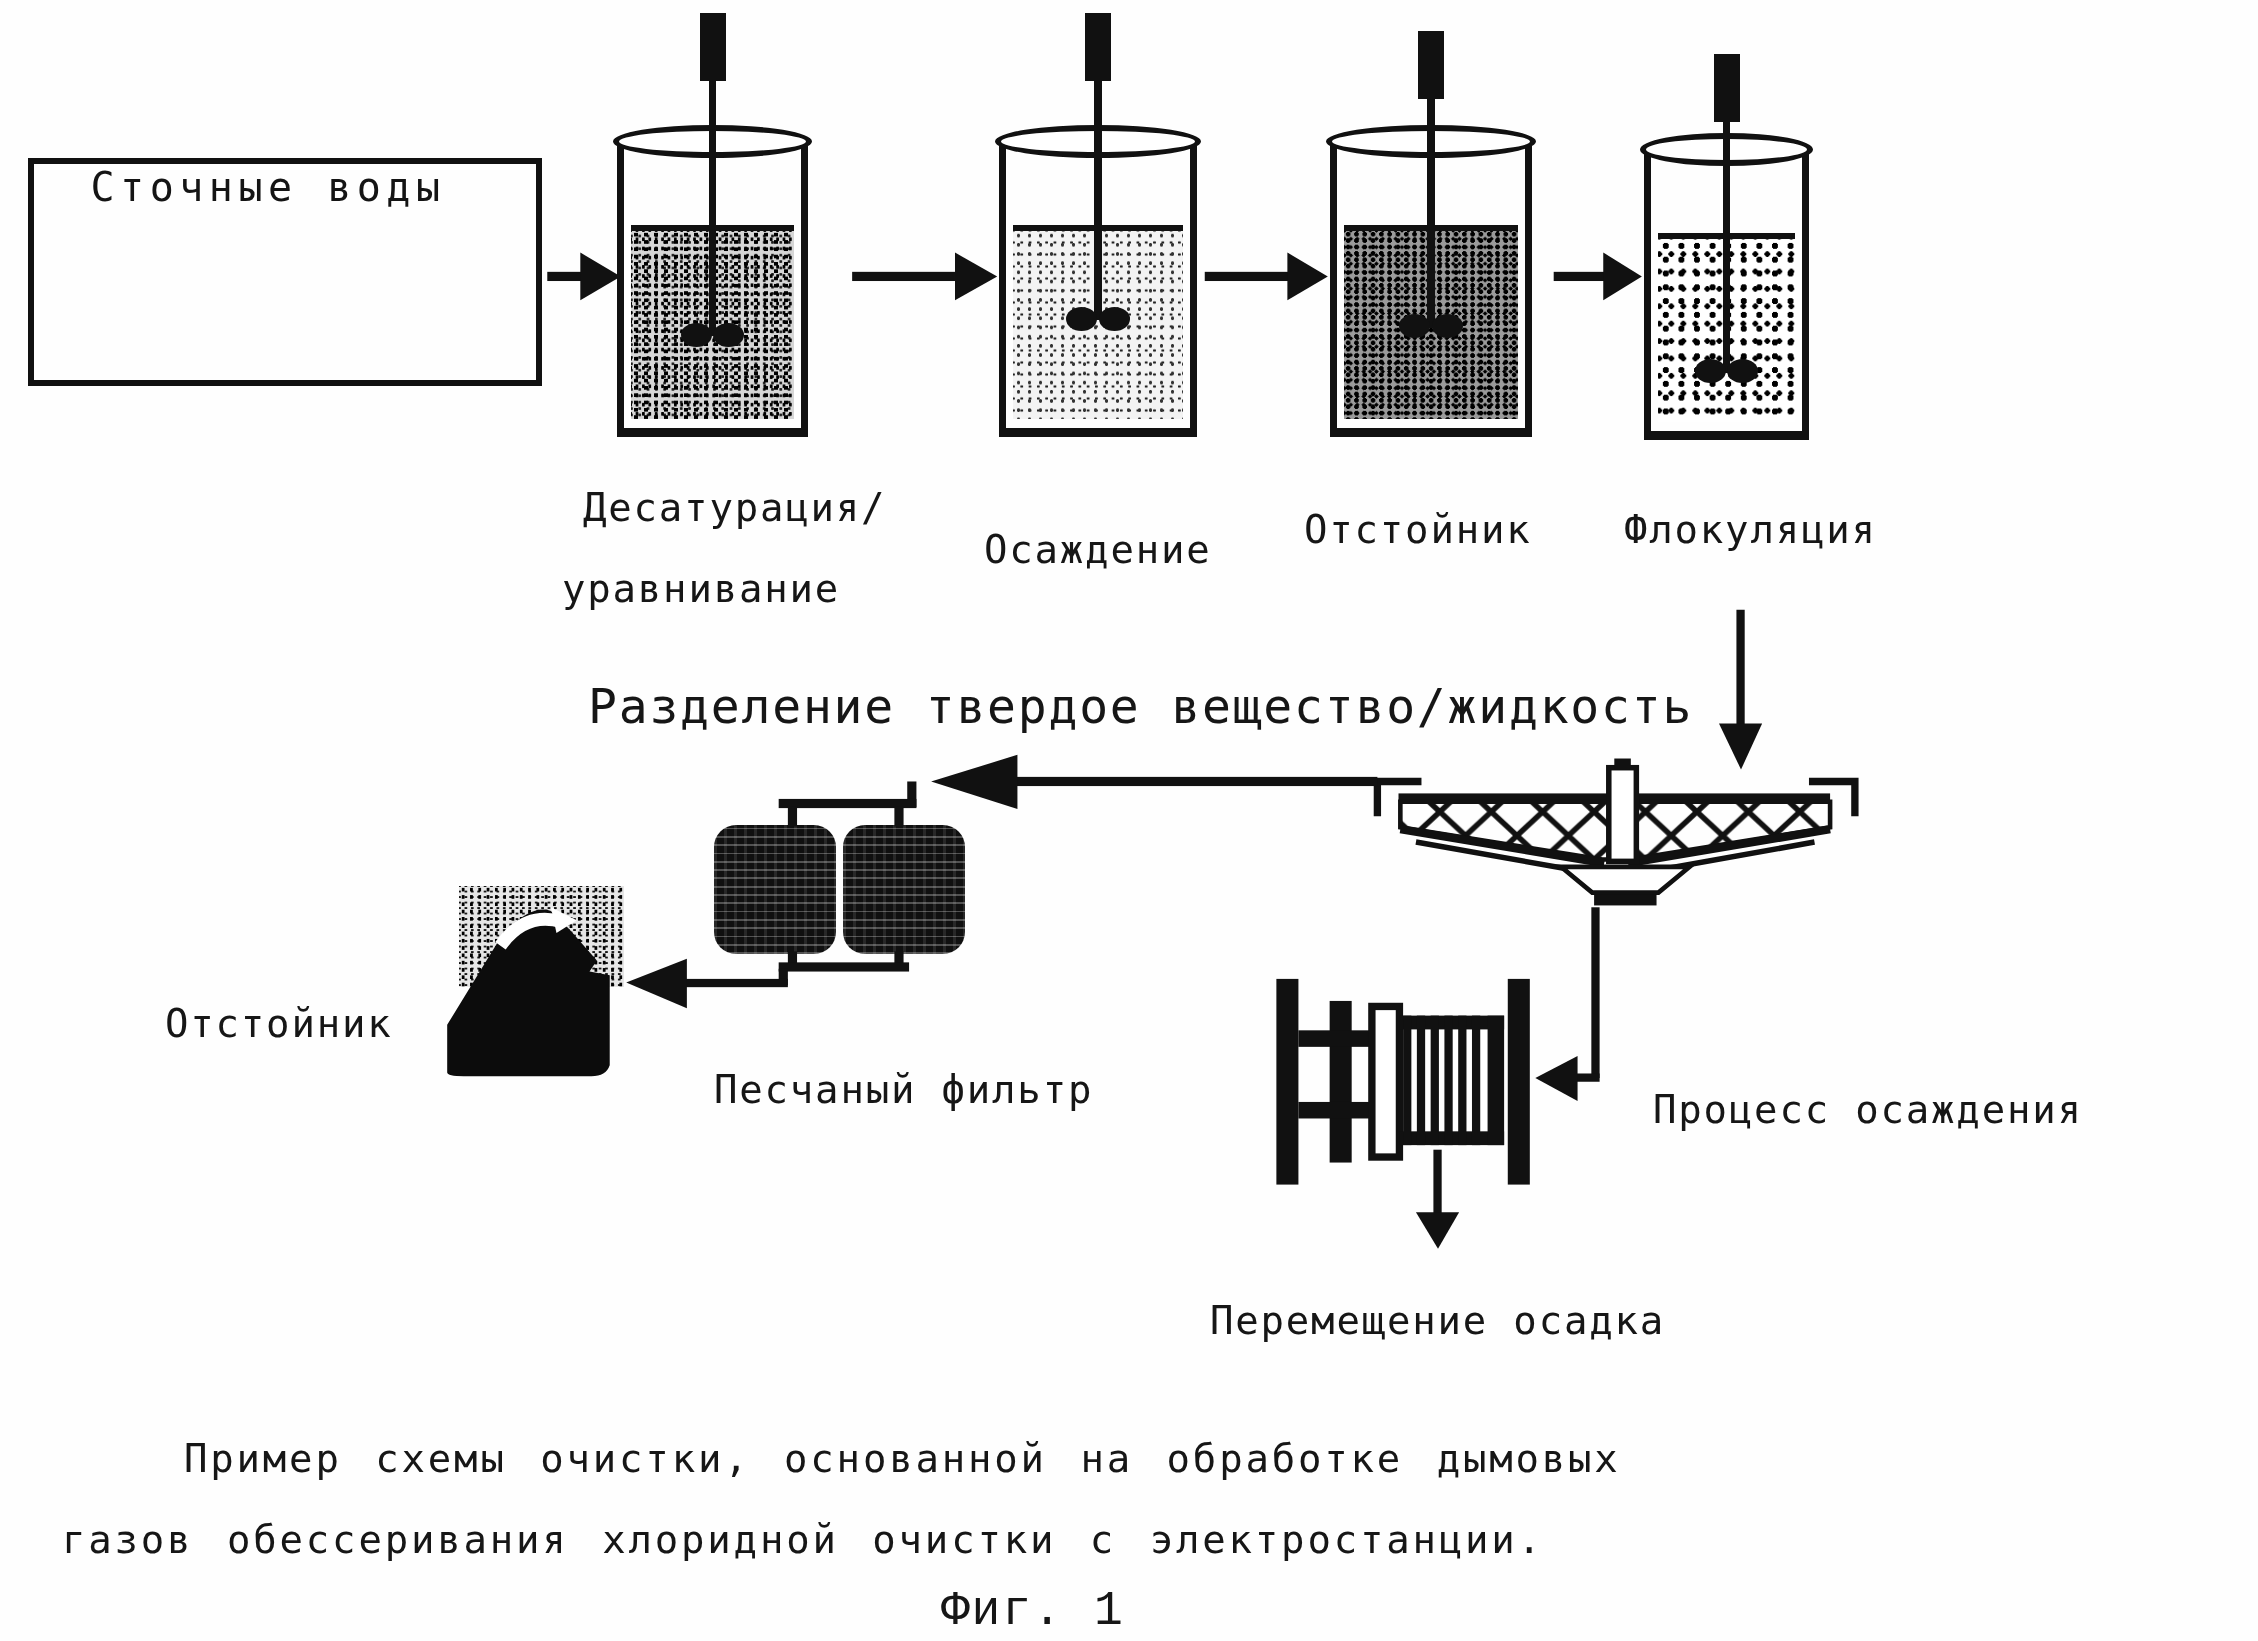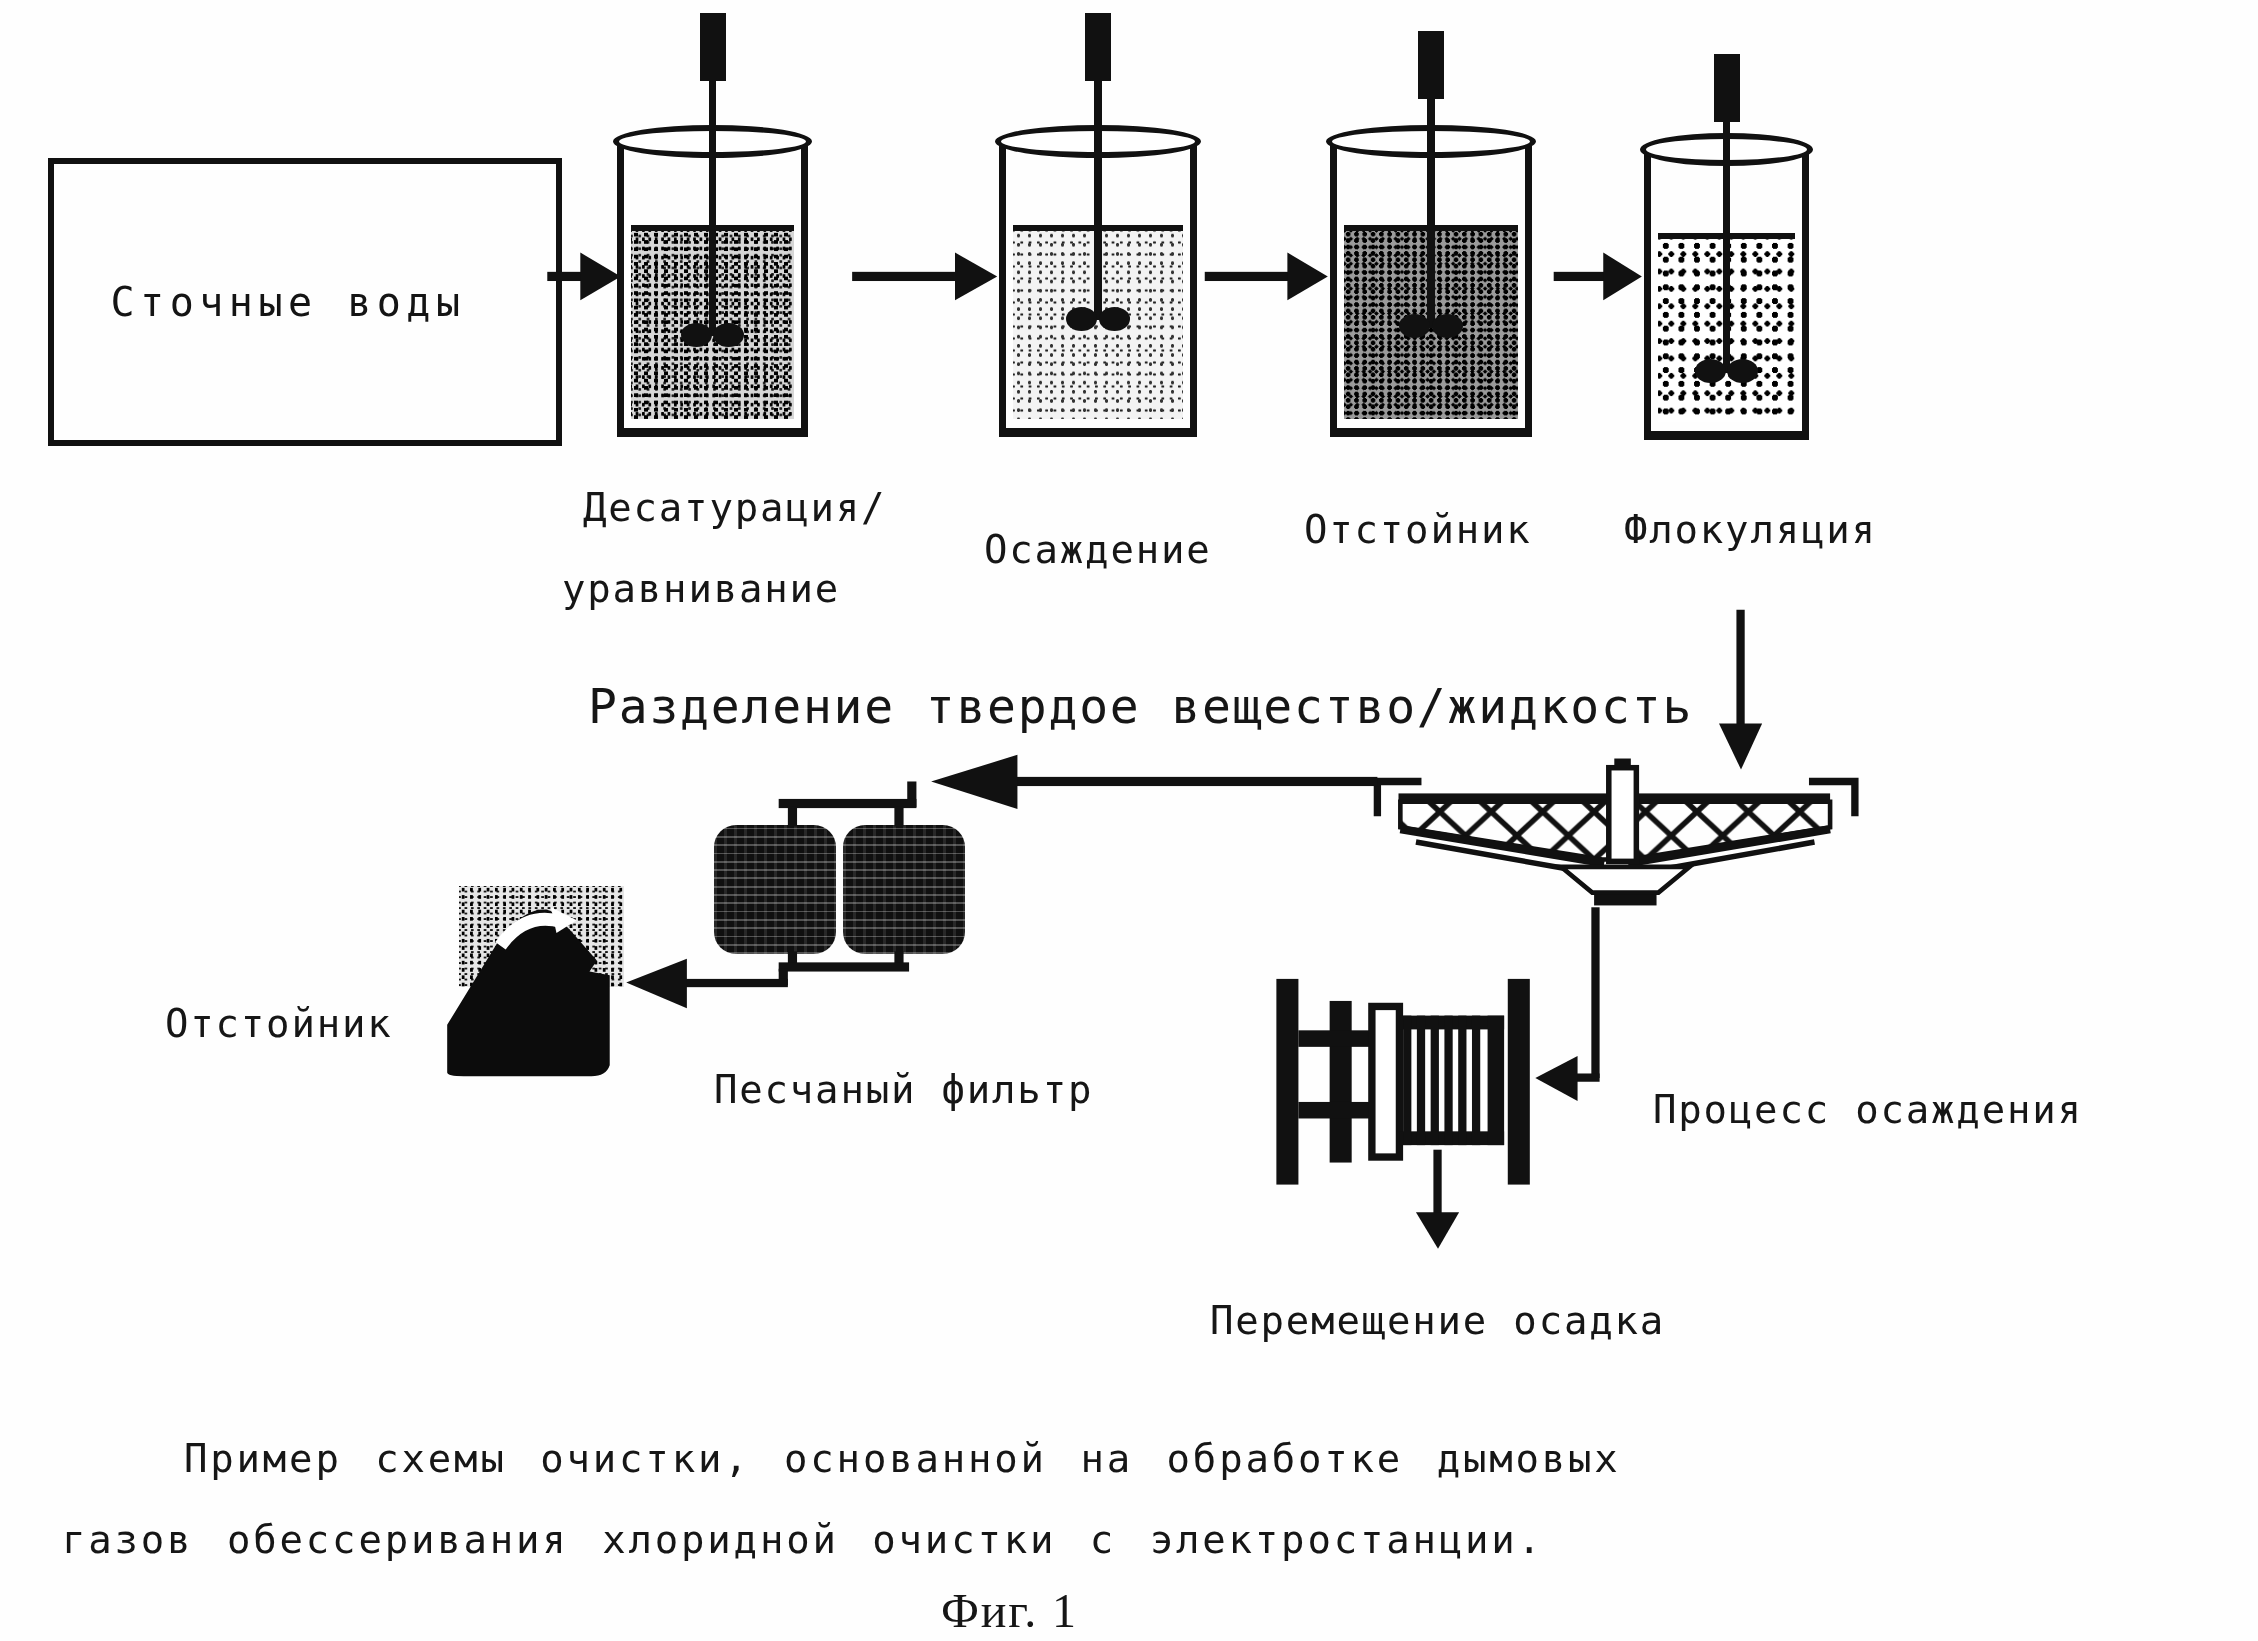--- a/index.html
+++ b/index.html
@@ -1,24 +1,24 @@
 <!DOCTYPE html>
 <html style="font-size:14.7px"><head>
 <meta charset="utf-8">
 <style>
   html,body{margin:0;padding:0;background:#fff;}
   .canvas{position:relative;width:2258px;height:1641px;background:#fefefe;overflow:hidden;
           font-family:"DejaVu Sans Mono", monospace;color:#141414;}
   .abs{position:absolute;}
   .lbl{position:absolute;font-size:39px;line-height:1.1;letter-spacing:1.8px;color:#161616;white-space:nowrap;}
   .caption{font-size:39px;letter-spacing:2.8px;word-spacing:7.3px;}
-  .figno{font-family:Liberation Serif, serif;font-size:48px;letter-spacing:1.8px;}
-  
-  .src-box{left:27.5px;top:158px;width:514px;height:288px;border:6.4px solid #111;
-           display:flex;align-items:center;box-sizing:border-box;margin-left:20px;}
+  .figno{font-family:Liberation Mono, monospace;font-size:48px;letter-spacing:1.8px;}
+  
+  .src-box{left:27.5px;top:158px;width:514px;height:228px;border:6.4px solid #111;
+           display:flex;align-items:flex-start;box-sizing:border-box;}
   .src-box span{margin-left:57px;font-size:40px;letter-spacing:5.5px;}
   
   .tank{position:absolute;top:125px;height:312px;}
   .t-ellipse{position:absolute;left:-3.7px;right:-3.7px;top:0;height:33px;border:6.4px solid #111;
              border-radius:50%;background:#fff;box-sizing:border-box;z-index:3;}
   .t-body{position:absolute;left:0;right:0;top:16.5px;bottom:0;border-left:7.3px solid #111;
           border-right:7.3px solid #111;border-bottom:9.2px solid #111;box-sizing:border-box;z-index:1;}
   .t-liquid{position:absolute;left:7.3px;right:7.3px;top:83px;bottom:9.2px;border-top:6.4px solid #111;z-index:2;}
   .t-handle{position:absolute;width:26px;height:68px;background:#111;left:calc(50% - 13px);z-index:4;}
   .t-rod{position:absolute;width:7.3px;background:#111;left:calc(50% - 3.7px);z-index:4;}

